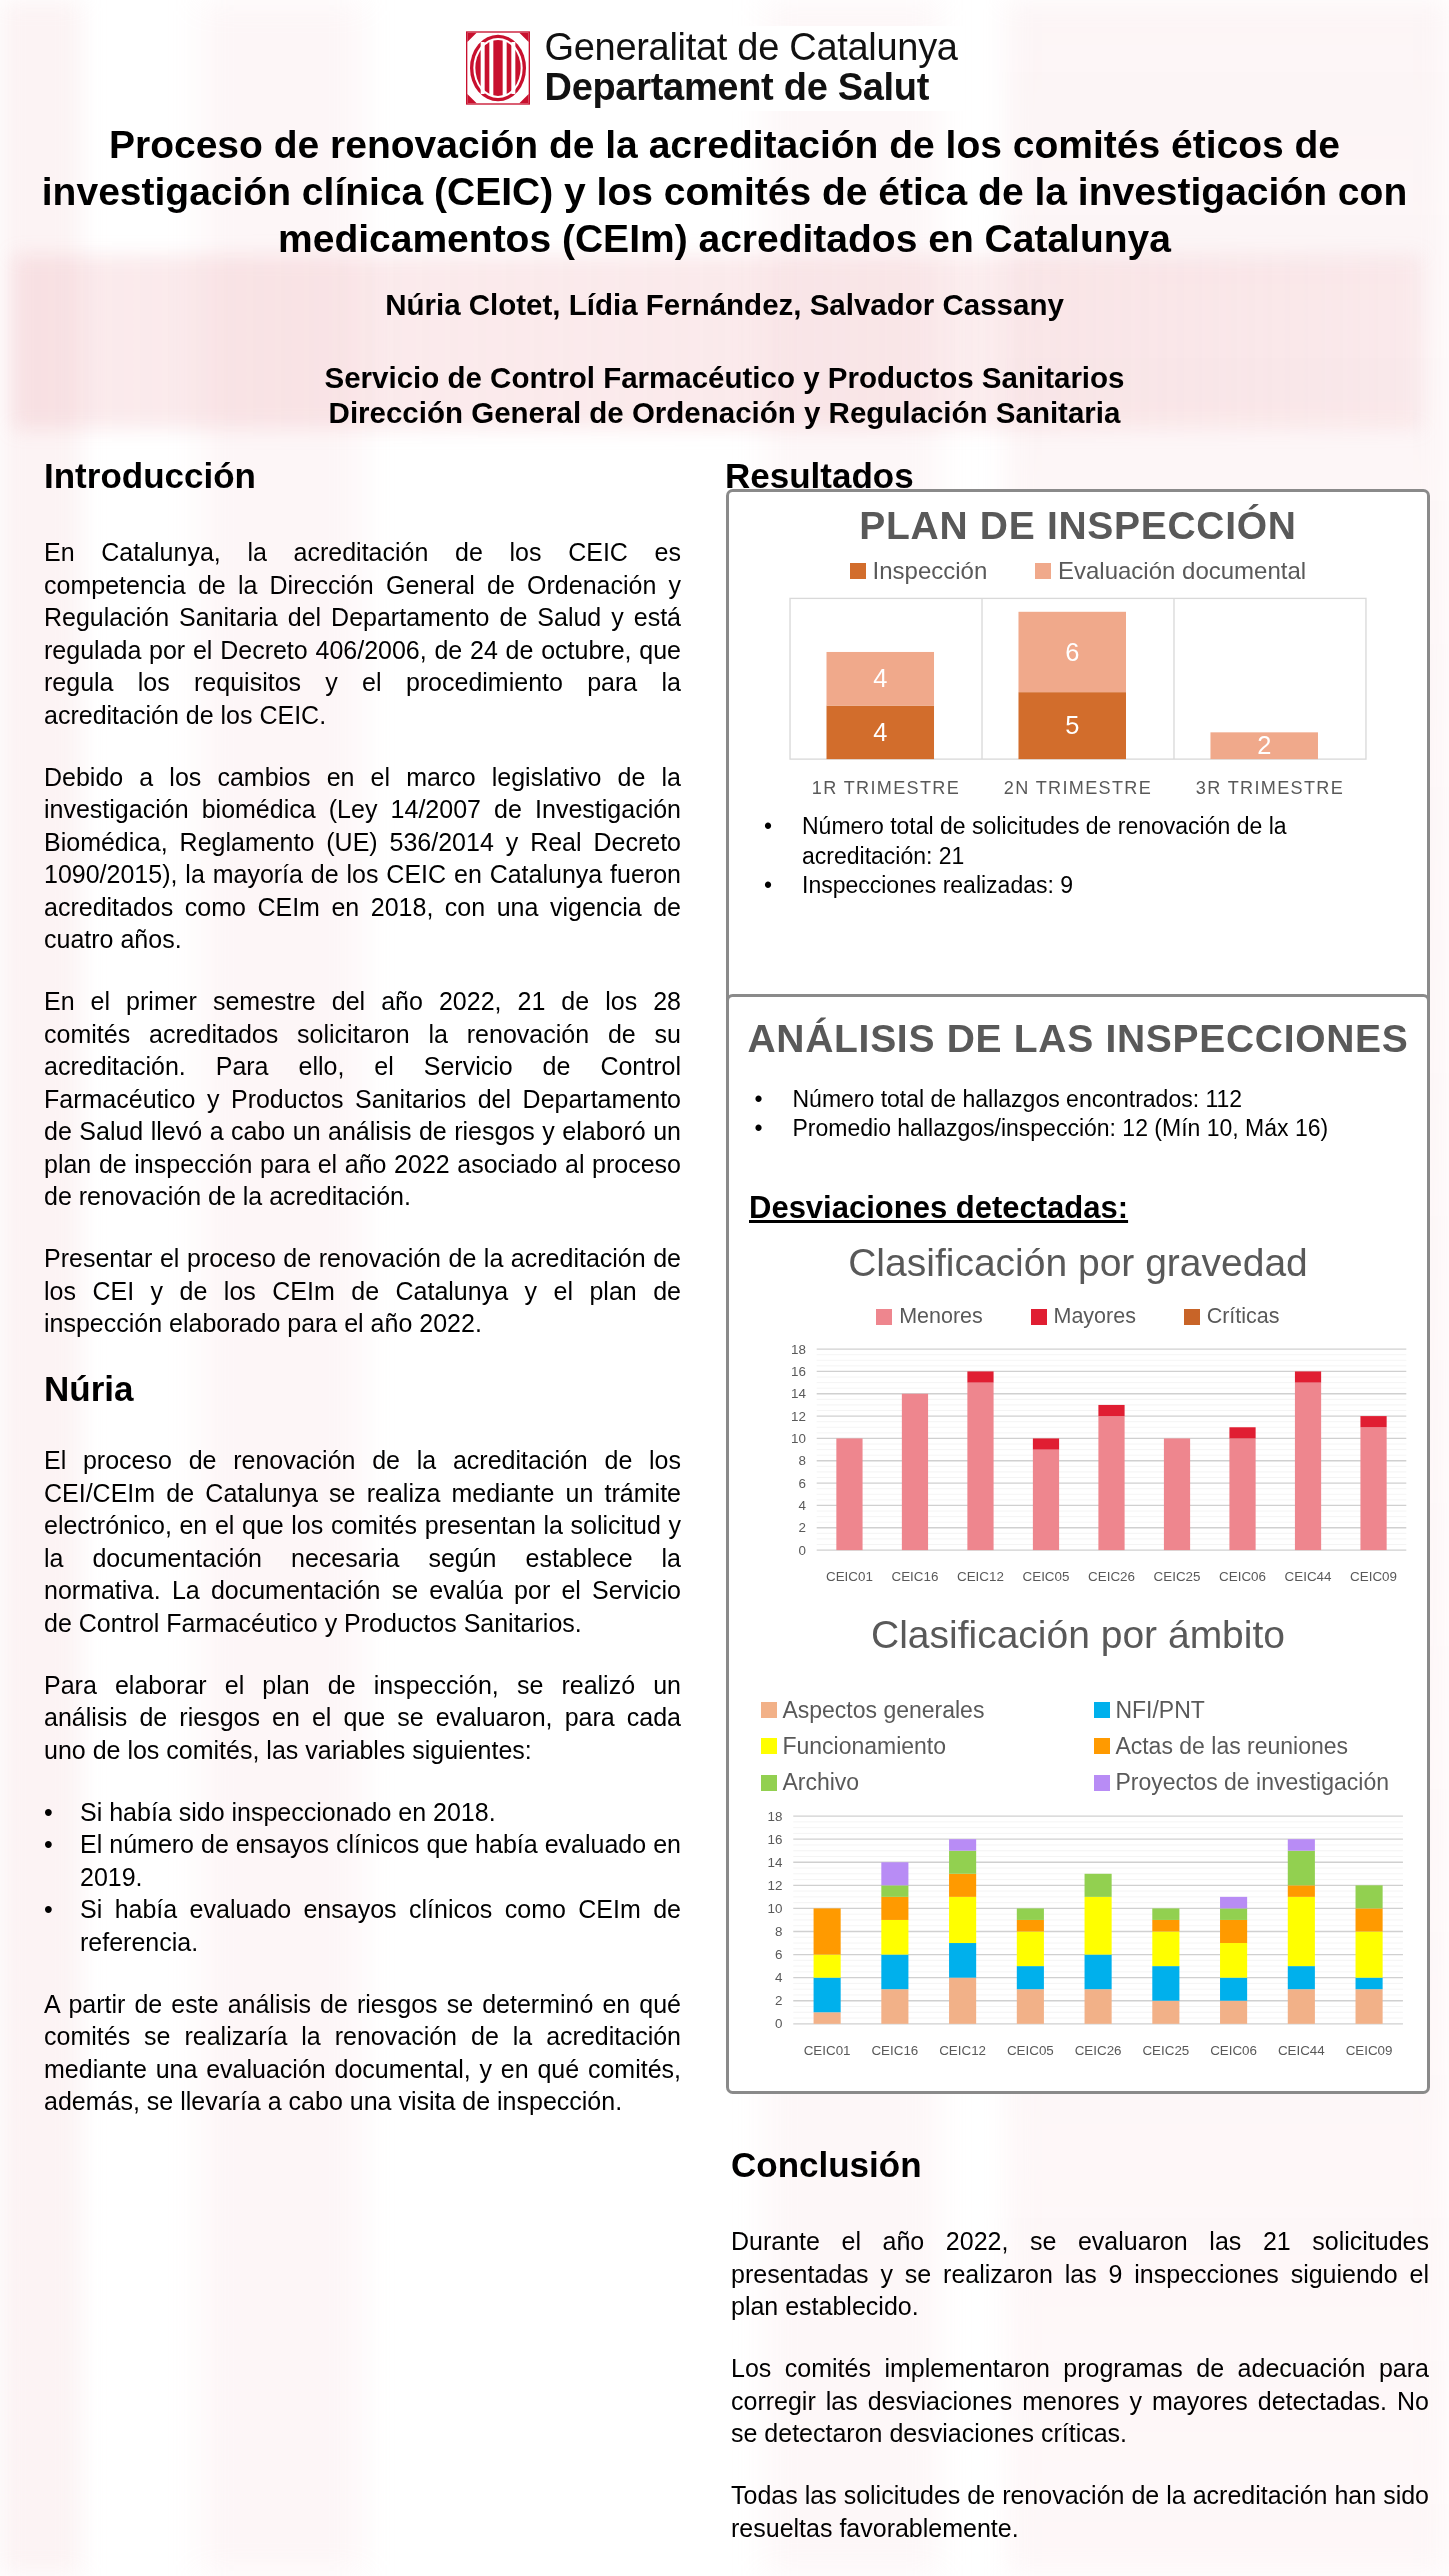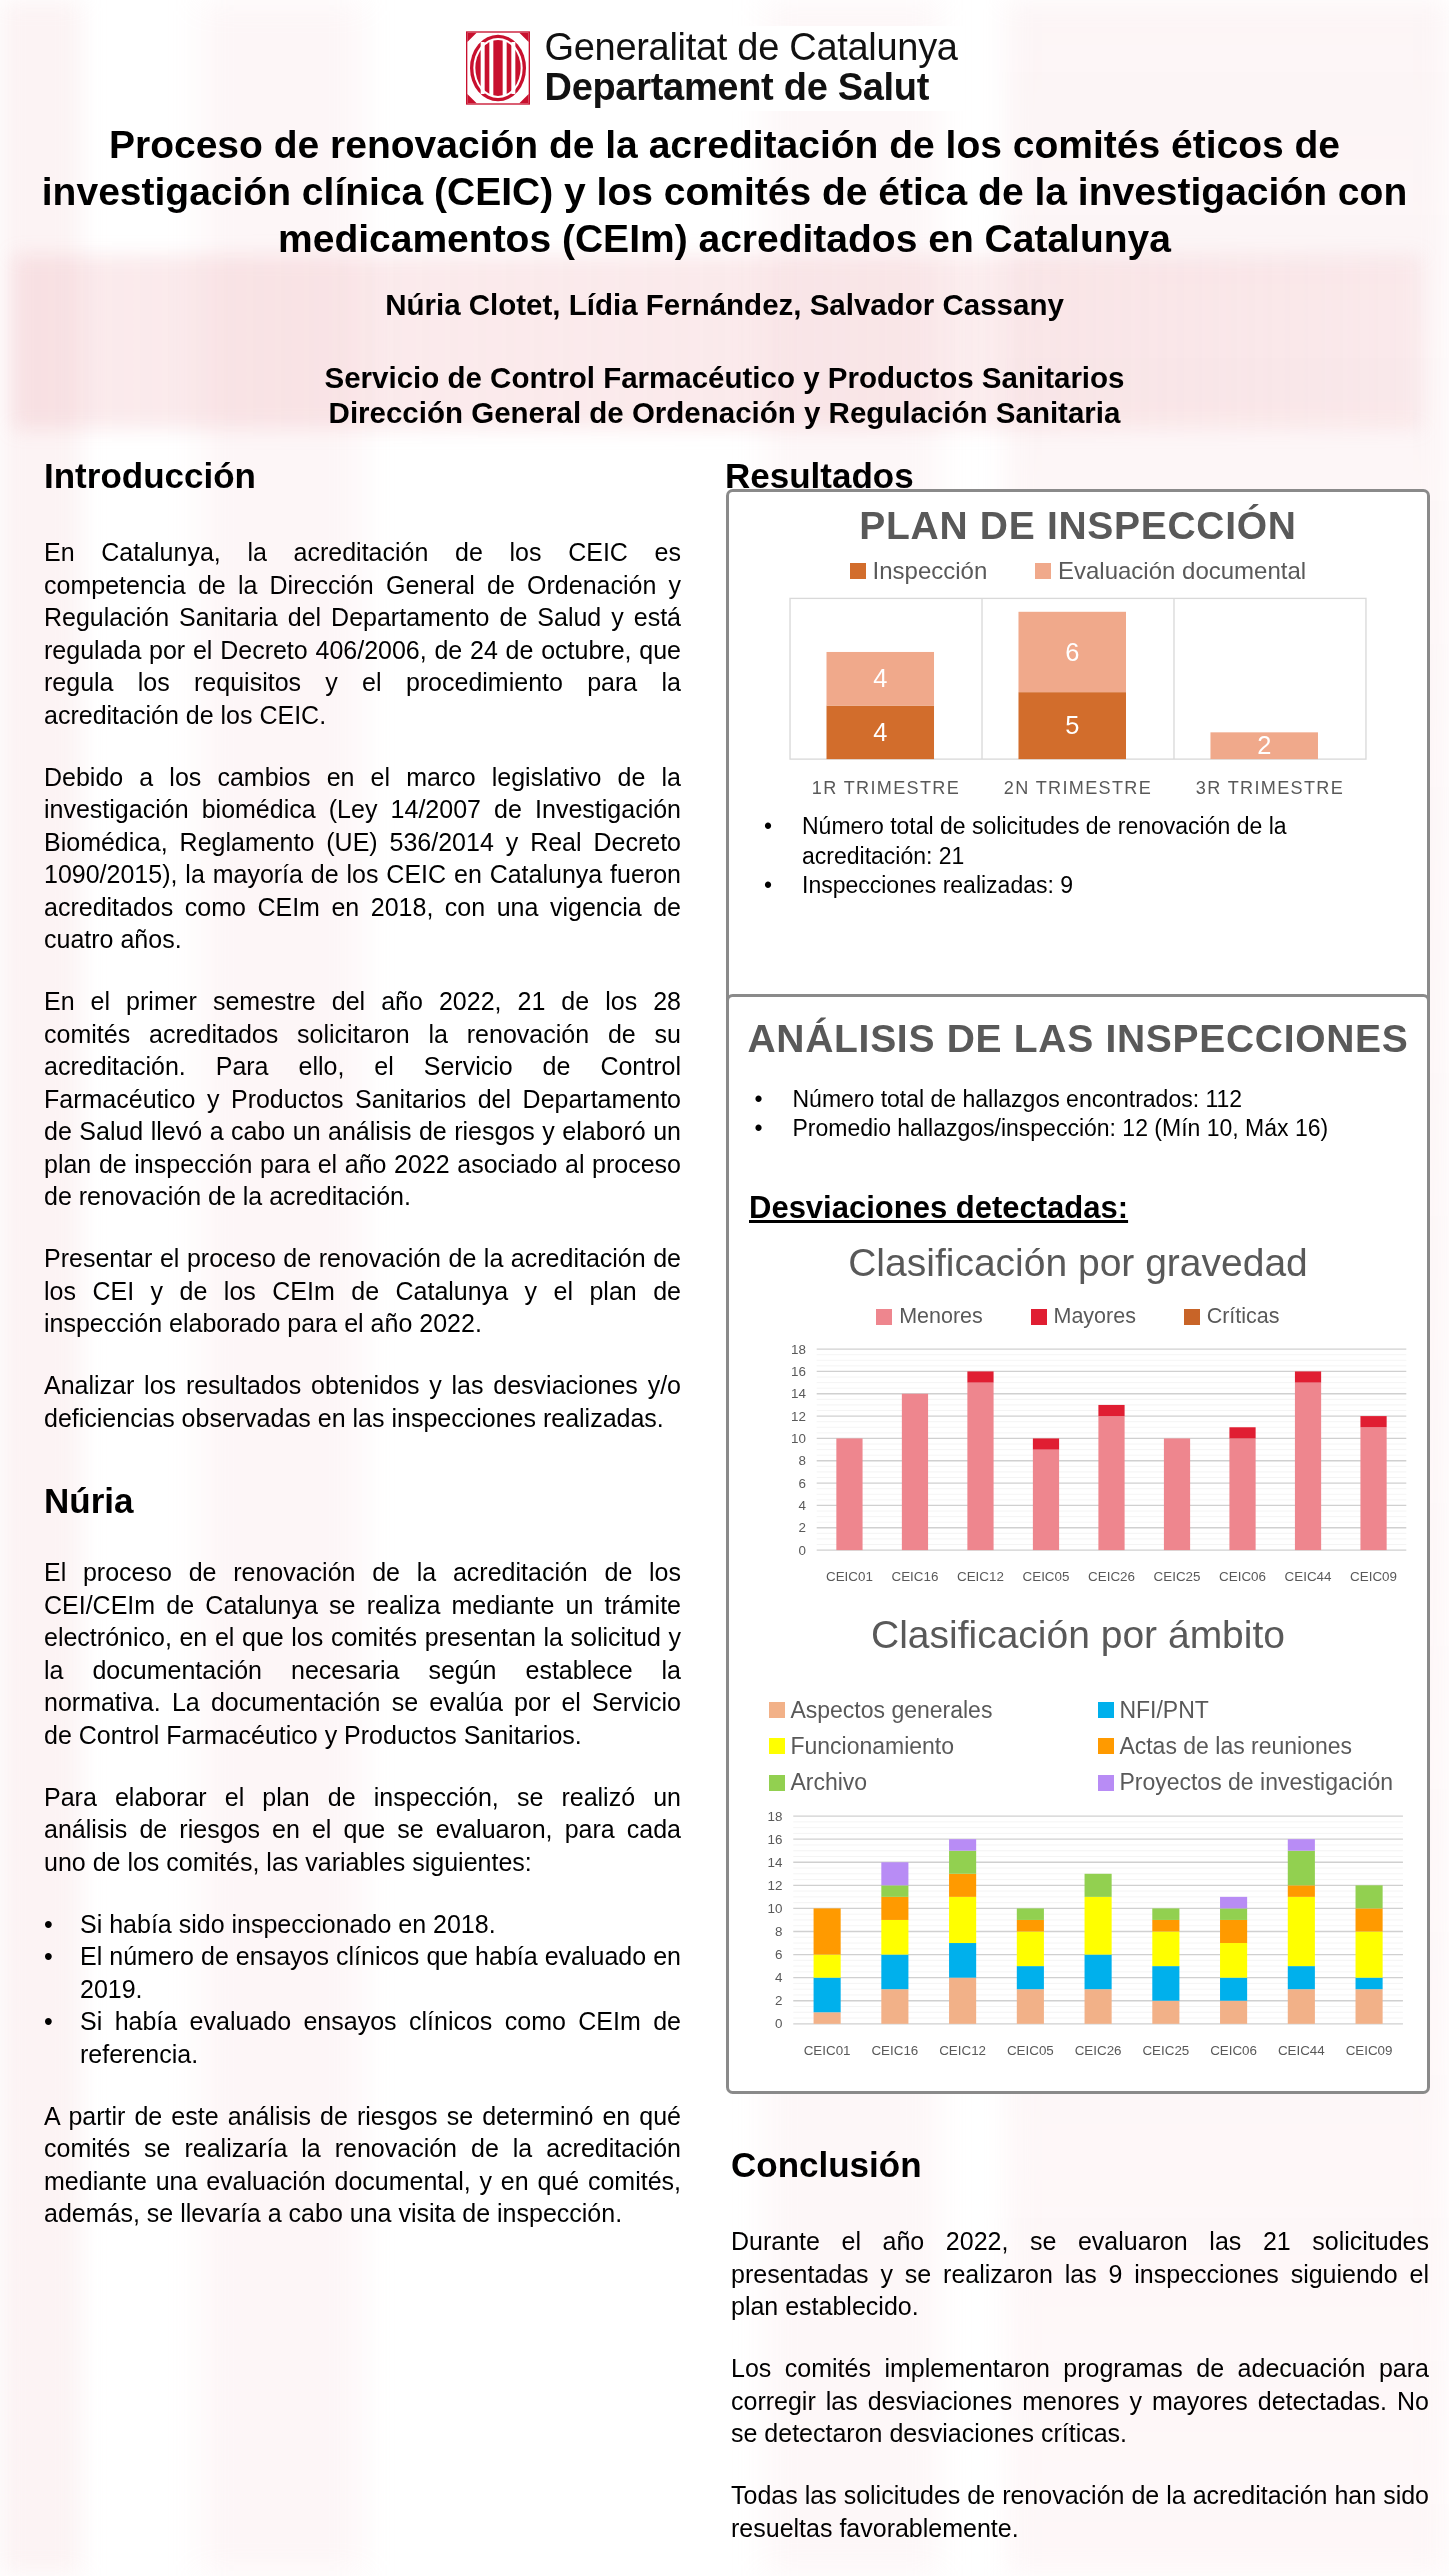--- a/index.html
+++ b/index.html
@@ -52,21 +52,21 @@
   .panel1 .panel-title { margin-top: 12px; }
   .panel2 .panel-title { margin-top: 20px; }
   .legend { display: flex; justify-content: center; gap: 48px; font-size: 24px; color: #595959; }
   .legend-item { display: flex; align-items: center; gap: 6.7px; }
   .sw { display: inline-block; width: 16px; height: 16px; }
   .panel-bullets { list-style: none; }
   .panel-bullets li { position: relative; padding-left: 38px; font-size: 23px; line-height: 1.27; }
   .panel-bullets li::before { content: "•"; position: absolute; left: 0; }
   .desv { font-size: 31px; font-weight: 700; text-decoration: underline; margin-left: 20px; }
   .chart-title { text-align: center; font-size: 39px; color: #595959; }
-  .legend-grid { display: grid; grid-template-columns: 1fr 1fr; row-gap: 9.4px; font-size: 23px; color: #595959; padding-left: 40px; }
+  .legend-grid { display: grid; grid-template-columns: 1fr 1fr; row-gap: 9.4px; font-size: 23px; color: #595959; padding-left: 32px; }
   .legend-grid .legend-item { gap: 5.4px; }
 
   svg text { font-family: "Liberation Sans", sans-serif; }
 
   .conc { position: absolute; left: 731px; top: 2145px; width: 698px; }
   .conc .h2 { margin-bottom: 40px; }
 </style>
 </head>
 <body>
 
@@ -105,21 +105,20 @@
 
   <div class="leftcol">
     <div class="sec">
       <div class="h2">Introducción</div>
       <p class="p">En Catalunya, la acreditación de los CEIC es competencia de la Dirección General de Ordenación y Regulación Sanitaria del Departamento de Salud y está regulada por el Decreto 406/2006, de 24 de octubre, que regula los requisitos y el procedimiento para la acreditación de los CEIC.</p>
       <p class="p">Debido a los cambios en el marco legislativo de la investigación biomédica (Ley 14/2007 de Investigación Biomédica, Reglamento (UE) 536/2014 y Real Decreto 1090/2015), la mayoría de los CEIC en Catalunya fueron acreditados como CEIm en 2018, con una vigencia de cuatro años.</p>
       <p class="p">En el primer semestre del año 2022, 21 de los 28 comités acreditados solicitaron la renovación de su acreditación. Para ello, el Servicio de Control Farmacéutico y Productos Sanitarios del Departamento de Salud llevó a cabo un análisis de riesgos y elaboró un plan de inspección para el año 2022 asociado al proceso de renovación de la acreditación.</p>
     </div>
     <div class="sec">
       <p class="p">Presentar el proceso de renovación de la acreditación de los CEI y de los CEIm de Catalunya y el plan de inspección elaborado para el año 2022.</p>
-      <p class="p" style="margin-bottom:47px">Analizar los resultados obtenidos y las desviaciones y/o deficiencias observadas en las inspecciones realizadas.</p>
     </div>
     <div class="sec method">
       <div class="h2">Núria</div>
       <p class="p">El proceso de renovación de la acreditación de los CEI/CEIm de Catalunya se realiza mediante un trámite electrónico, en el que los comités presentan la solicitud y la documentación necesaria según establece la normativa. La documentación se evalúa por el Servicio de Control Farmacéutico y Productos Sanitarios.</p>
       <p class="p">Para elaborar el plan de inspección, se realizó un análisis de riesgos en el que se evaluaron, para cada uno de los comités, las variables siguientes:</p>
       <ul class="bul">
         <li>Si había sido inspeccionado en 2018.</li>
         <li>El número de ensayos clínicos que había evaluado en 2019.</li>
         <li>Si había evaluado ensayos clínicos como CEIm de referencia.</li>
       </ul>

